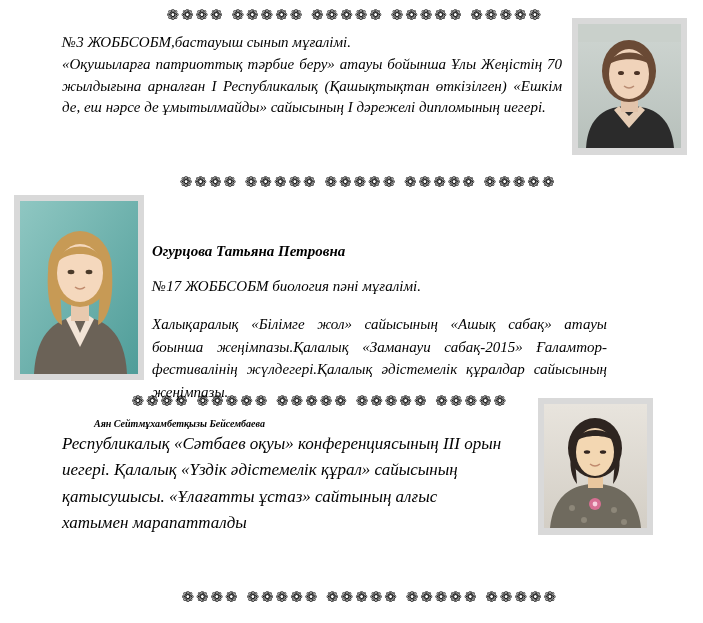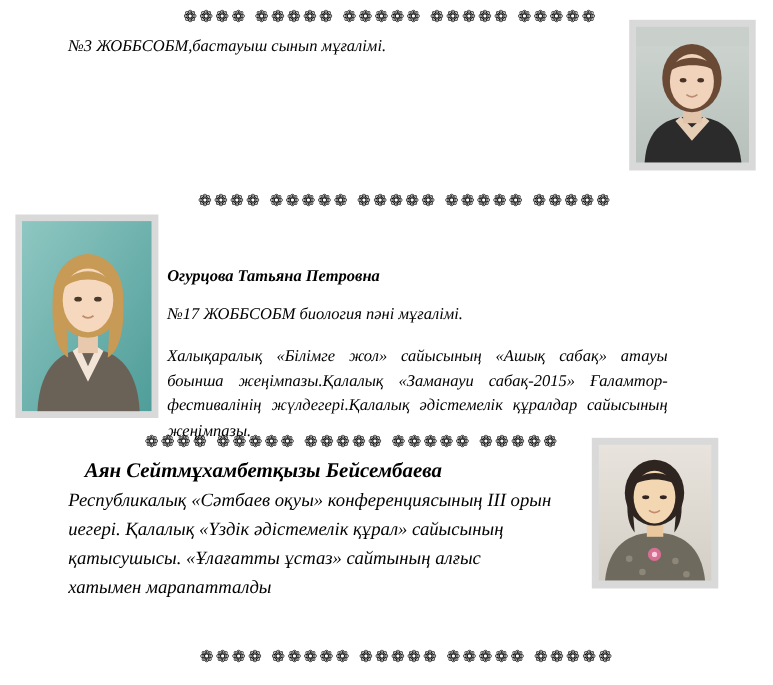--- a/index.html
+++ b/index.html
@@ -149,22 +149,22 @@
   }
   #block3 {
     position: absolute;
     left: 62px;
     top: 418px;
     width: 470px;
   }
   #block3 .name {
     font-weight: bold;
     font-style: italic;
-    font-size: 19px;
-    margin: 0 0 2px 15px;
+    font-size: 10px;
+    margin: 0 0 2px 32px;
   }
   #block3 .name2 {
     font-weight: bold;
     font-style: italic;
     font-size: 14.5px;
     margin: 0 0 14px 18px;
   }
   #block3 .para {
     font-style: italic;
     font-size: 17px;
@@ -210,20 +210,21 @@
         <path d="M30 42 C33 24 70 24 73 42 C67 33 36 33 30 42 Z" fill="#6a4a35"></path>
         <ellipse cx="43" cy="49" rx="3" ry="2" fill="#4a3326"></ellipse>
         <ellipse cx="59" cy="49" rx="3" ry="2" fill="#4a3326"></ellipse>
         <path d="M46 62 Q51 66 56 62" stroke="#b98c73" stroke-width="1.5" fill="none"></path>
       </svg>
     </div>
   </div>
 
   <div id="block1">
     <p class="para">№3 ЖОББСОБМ,бастауыш сынып мұғалімі.</p>
+    <p class="para">«Оқушыларға патриоттық тәрбие беру» атауы бойынша Ұлы Жеңістің 70 жылдығына арналған I Республикалық (Қашықтықтан өткізілген) «Ешкім де, еш нәрсе де ұмытылмайды» сайысының I дәрежелі дипломының иегері.</p>
   </div>
 
   <div class="ornament" id="orn2">❁❁❁❁  ❁❁❁❁❁  ❁❁❁❁❁  ❁❁❁❁❁  ❁❁❁❁❁</div>
 
   <div class="photo-frame" id="photo2">
     <div class="photo-inner">
       <svg class="face" viewBox="0 0 118 173" preserveAspectRatio="none">
         <defs>
           <linearGradient id="bg2" x1="0" y1="0" x2="1" y2="1">
             <stop offset="0%" stop-color="#8fc7c2"></stop>

